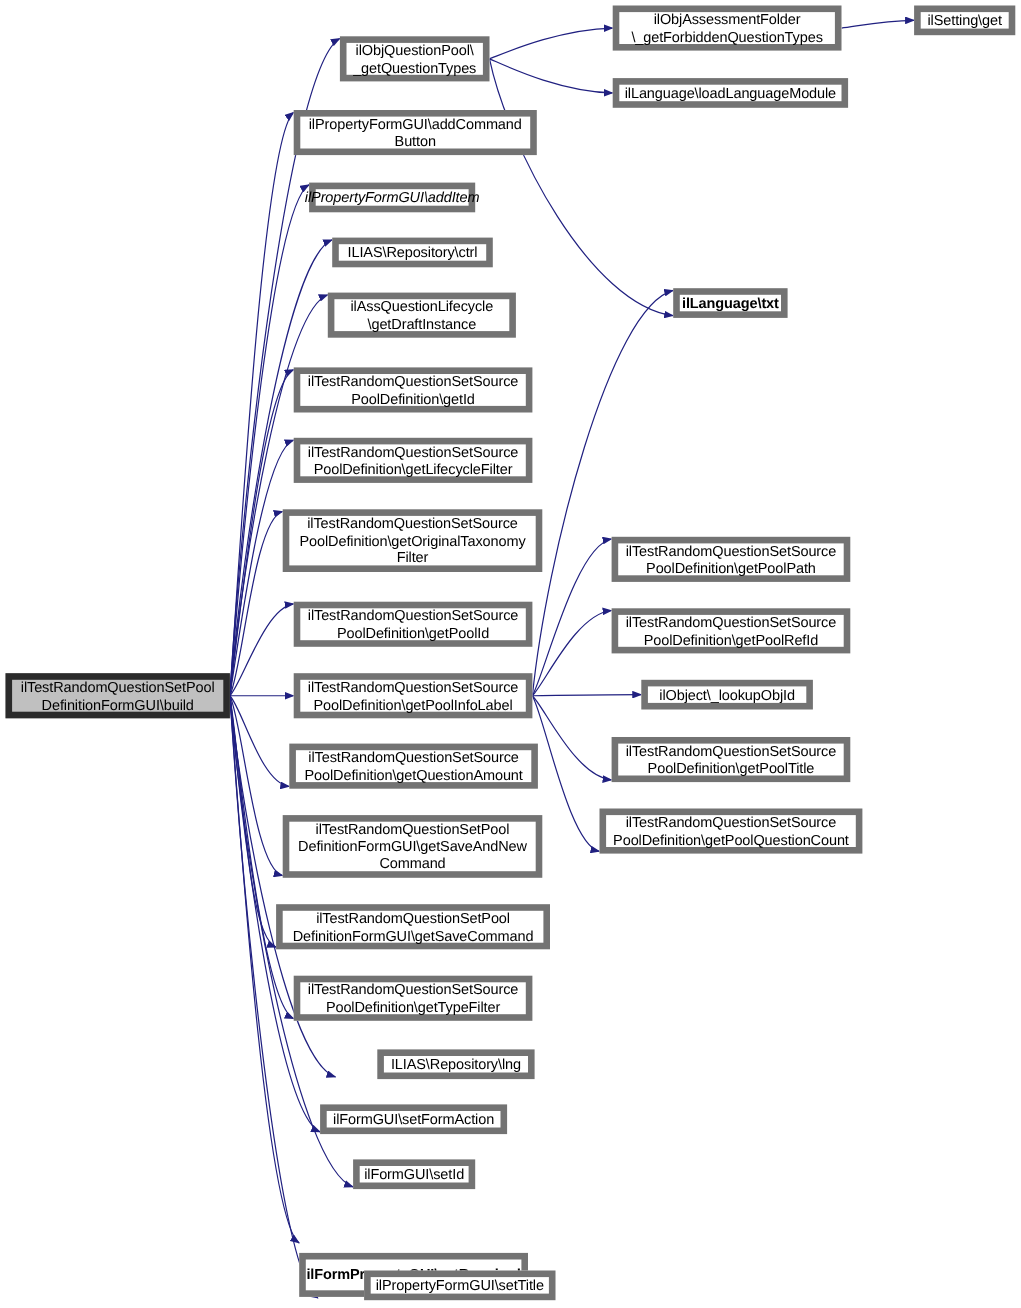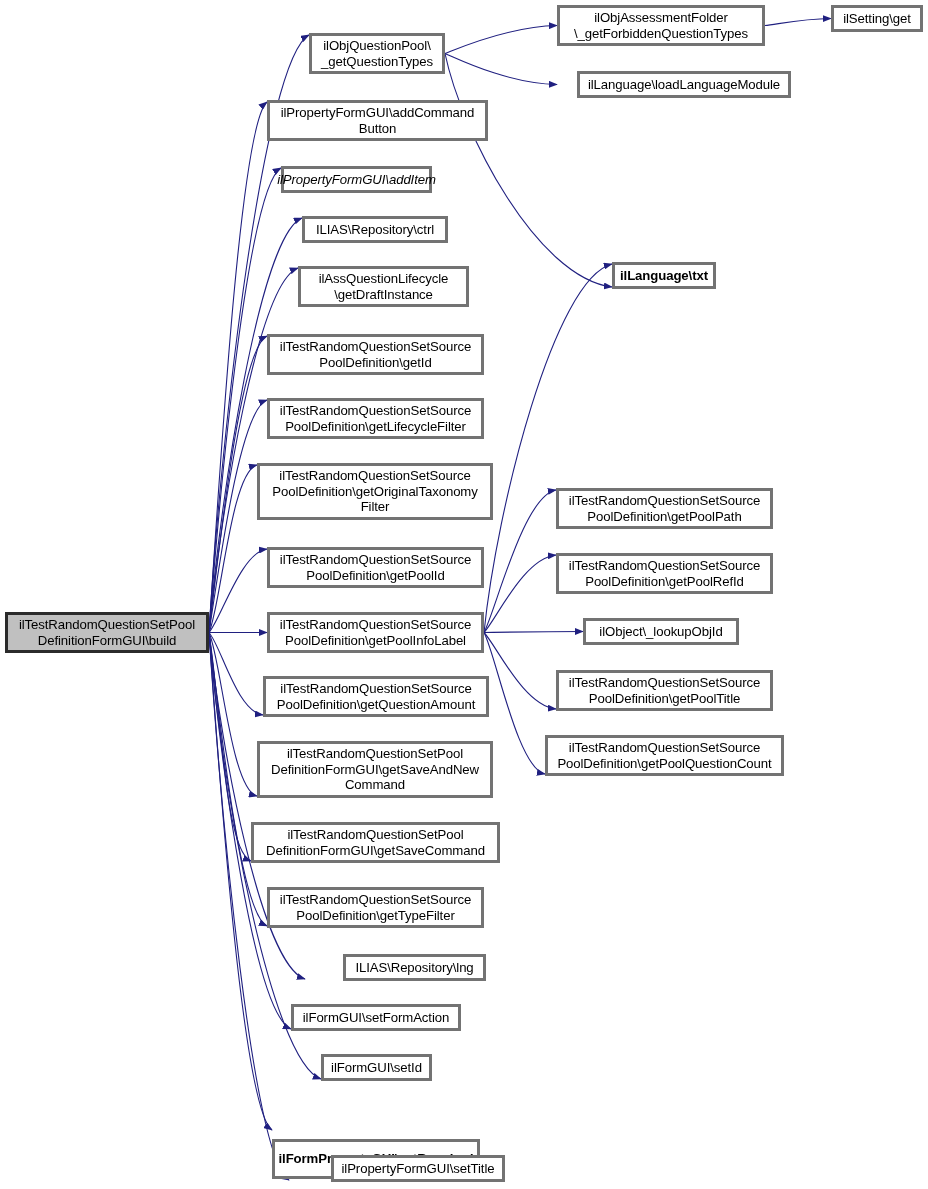--- a/index.html
+++ b/index.html
@@ -19,21 +19,21 @@
     position: absolute;
     left: 0;
     top: 0;
     width: 928px;
     height: 1189px;
     pointer-events: none;
   }
   .node {
     position: absolute;
     box-sizing: border-box;
-    border: 3px solid #737373;
+    border: 6px solid #737373;
     background: #ffffff;
     color: #000000;
     font-size: 13.2px;
     line-height: 15.6px;
     text-align: center;
     display: flex;
     align-items: center;
     justify-content: center;
     padding: 0 4px;
     white-space: pre-line;
@@ -87,21 +87,21 @@
       </g>
   </svg>
   <div id="node-layer">
       <div class="node root" style="left: 5px; top: 612px; width: 204px; height: 41px;">ilTestRandomQuestionSetPool
 DefinitionFormGUI\build</div>
       <div class="node" style="left: 309px; top: 33px; width: 136px; height: 41px;">ilObjQuestionPool\
 _getQuestionTypes</div>
       <div class="node" style="left: 557px; top: 5px; width: 208px; height: 41px;">ilObjAssessmentFolder
 \_getForbiddenQuestionTypes</div>
       <div class="node" style="left: 831px; top: 5px; width: 92px; height: 27px;">ilSetting\get</div>
-      <div class="node" style="left: 577px; top: 71px; width: 214px; height: 27px;">ilLanguage\loadLanguageModule</div>
+      <div class="node" style="left: 557px; top: 71px; width: 214px; height: 27px;">ilLanguage\loadLanguageModule</div>
       <div class="node" style="left: 612px; top: 262px; width: 104px; height: 27px; font-weight: bold;">ilLanguage\txt</div>
       <div class="node" style="left: 267px; top: 100px; width: 221px; height: 41px;">ilPropertyFormGUI\addCommand
 Button</div>
       <div class="node" style="left: 281px; top: 166px; width: 151px; height: 27px; font-style: italic;">ilPropertyFormGUI\addItem</div>
       <div class="node" style="left: 302px; top: 216px; width: 146px; height: 27px;">ILIAS\Repository\ctrl</div>
       <div class="node" style="left: 298px; top: 266px; width: 171px; height: 41px;">ilAssQuestionLifecycle
 \getDraftInstance</div>
       <div class="node" style="left: 267px; top: 334px; width: 217px; height: 41px;">ilTestRandomQuestionSetSource
 PoolDefinition\getId</div>
       <div class="node" style="left: 267px; top: 398px; width: 217px; height: 41px;">ilTestRandomQuestionSetSource

